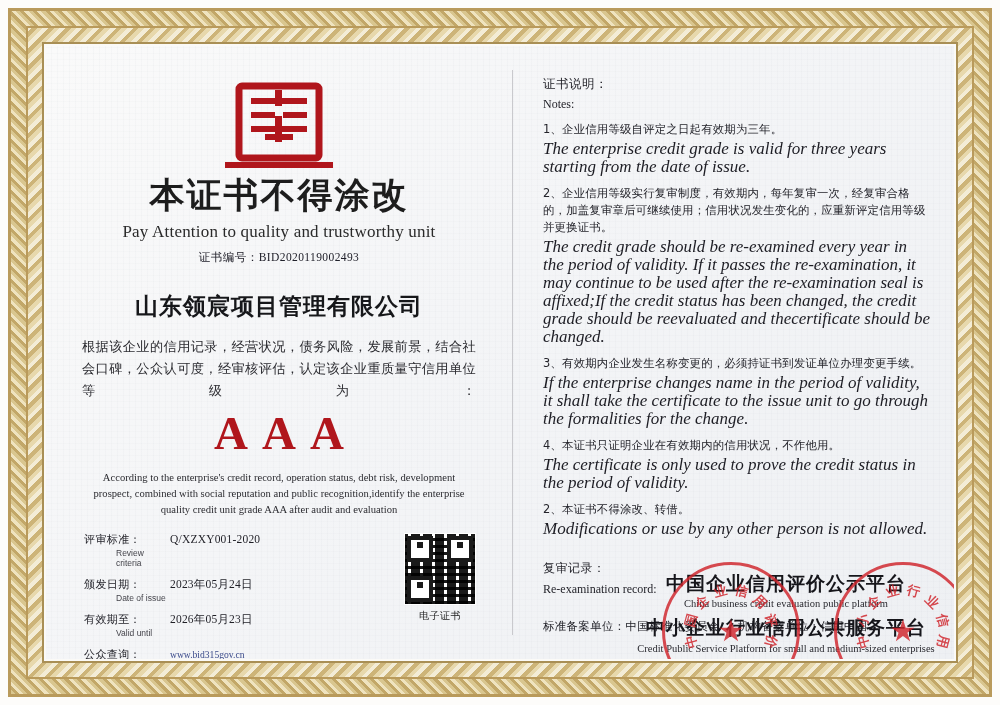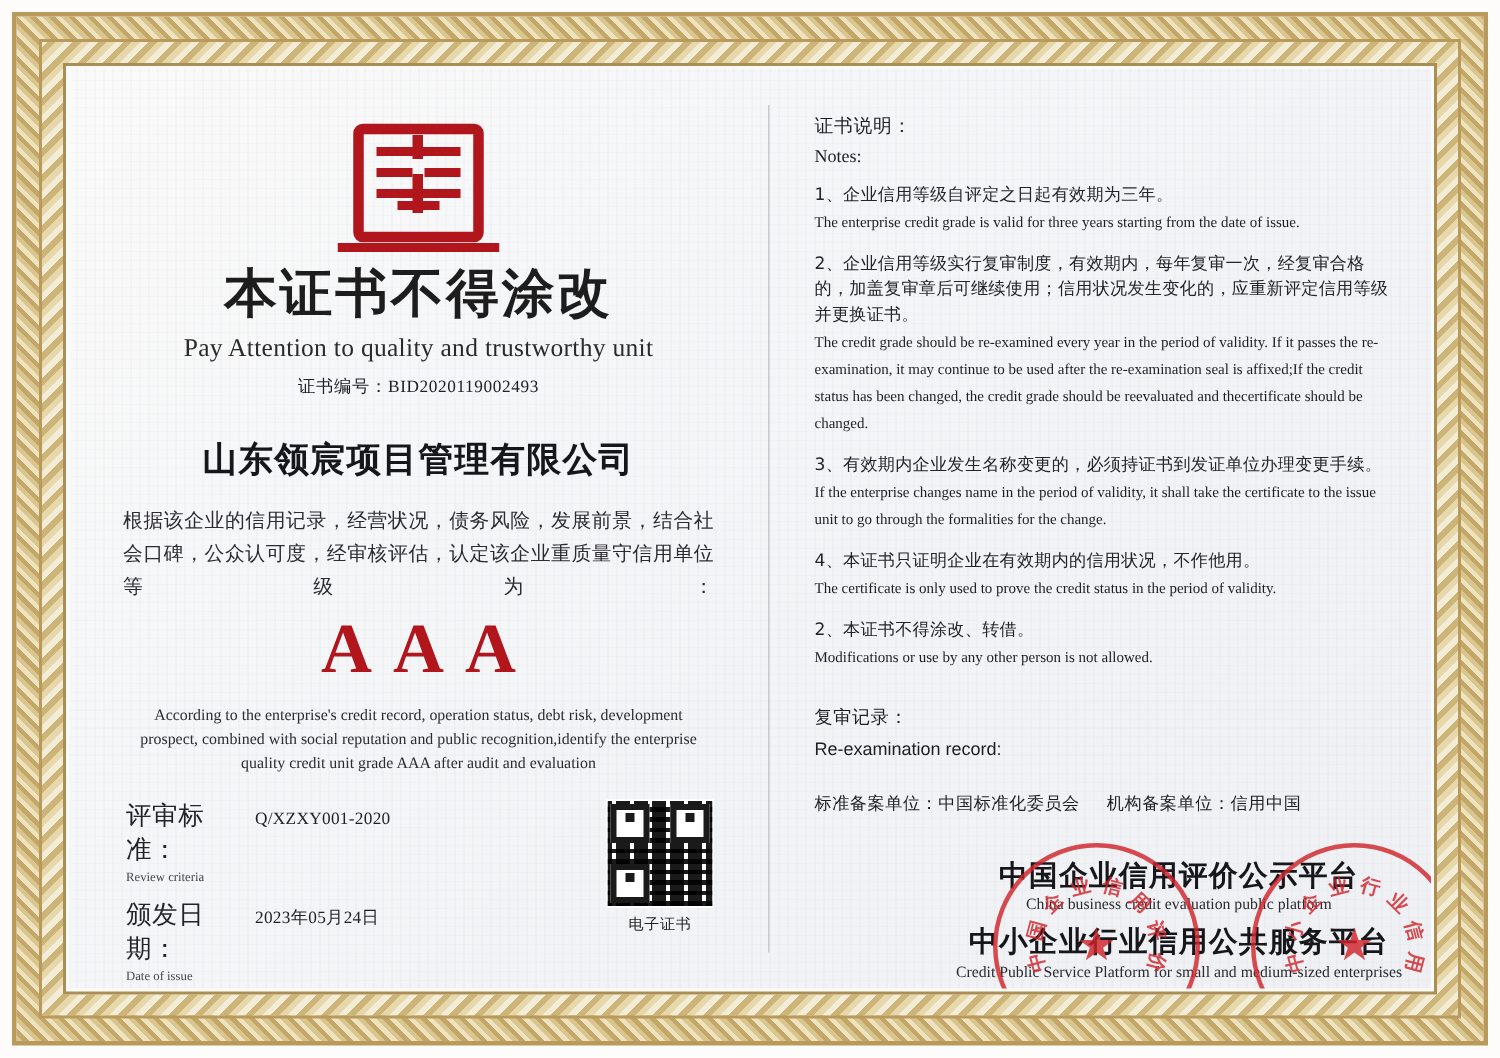--- a/index.html
+++ b/index.html
@@ -163,30 +163,31 @@
     align-items: baseline;
     margin-bottom: 9px;
   }
   .info-label {
     width: 86px;
     flex: 0 0 86px;
   }
   .info-label .cn {
     display: block;
     font-family: Liberation Mono, monospace;
-    font-size: 17px;
+    font-size: 11px;
     color: #23232a;
     letter-spacing: 0.4px;
   }
   .info-label .en {
     display: block;
-    font-family: Liberation Serif, serif;
+    font-family: Liberation Sans, sans-serif;
     font-size: 8.5px;
     color: #45454c;
     margin-top: 1px;
+    margin-left: 32px;
   }
   .info-value {
     font-family: "Liberation Serif", serif;
     font-size: 11.5px;
     color: #1f1f26;
     letter-spacing: 0.2px;
   }
   .links {
     font-family: "Liberation Serif", serif;
     font-size: 9.6px;
@@ -261,36 +262,37 @@
   .note-item { margin-top: 9px; }
   .note-cn {
     font-family: "DejaVu Sans", sans-serif;
     font-size: 11.4px;
     line-height: 17px;
     color: #23232a;
     letter-spacing: 0.2px;
   }
   .note-en {
     font-family: "Liberation Serif", serif;
-    font-size: 10px;
+    font-size: 17px;
     line-height: 18px;
     color: #1d1d24;
     margin-top: 2px;
+    font-style: italic;
   }
   .reexam {
     margin-top: 22px;
   }
   .reexam .cn {
     font-family: "DejaVu Sans", sans-serif;
     font-size: 12px;
     color: #1d1d24;
     letter-spacing: 0.5px;
   }
   .reexam .en {
-    font-family: Liberation Sans, sans-serif;
+    font-family: Liberation Serif, serif;
     font-size: 12px;
     color: #1d1d24;
     margin-top: 5px;
   }
   .record-row {
     margin-top: 22px;
     display: flex;
     gap: 18px;
     font-family: "DejaVu Sans", sans-serif;
     font-size: 11.4px;
@@ -425,20 +427,27 @@
         </div>
 
         <div class="info-row">
           <div class="info-label">
             <span class="cn">颁发日期：</span>
             <span class="en">Date of issue</span>
           </div>
           <div class="info-value">2023年05月24日</div>
         </div>
 
+        <div class="info-row">
+          <div class="info-label">
+            <span class="cn">有效期至：</span>
+            <span class="en">Valid until</span>
+          </div>
+          <div class="info-value">2026年05月23日</div>
+        </div>
 
         <div class="info-row">
           <div class="info-label">
             <span class="cn">公众查询：</span>
 
           </div>
           <div class="links">
             <span>www.bid315gov.cn</span>
 
           </div>

